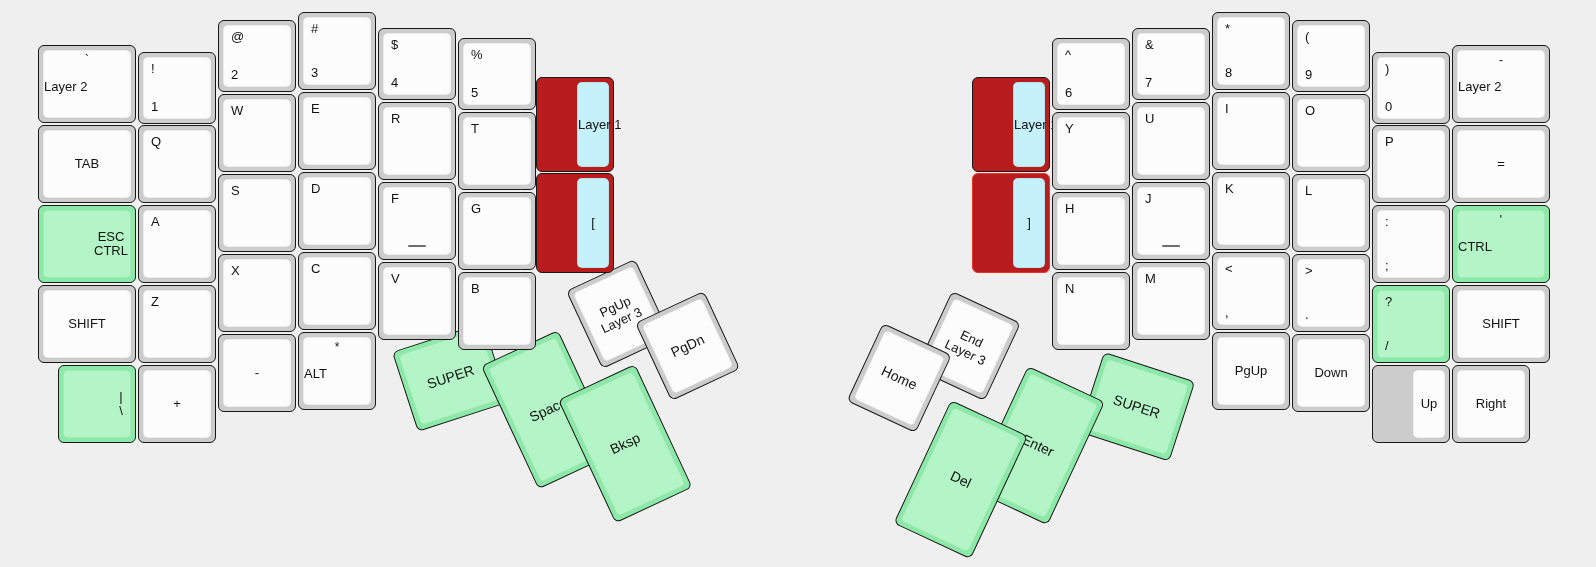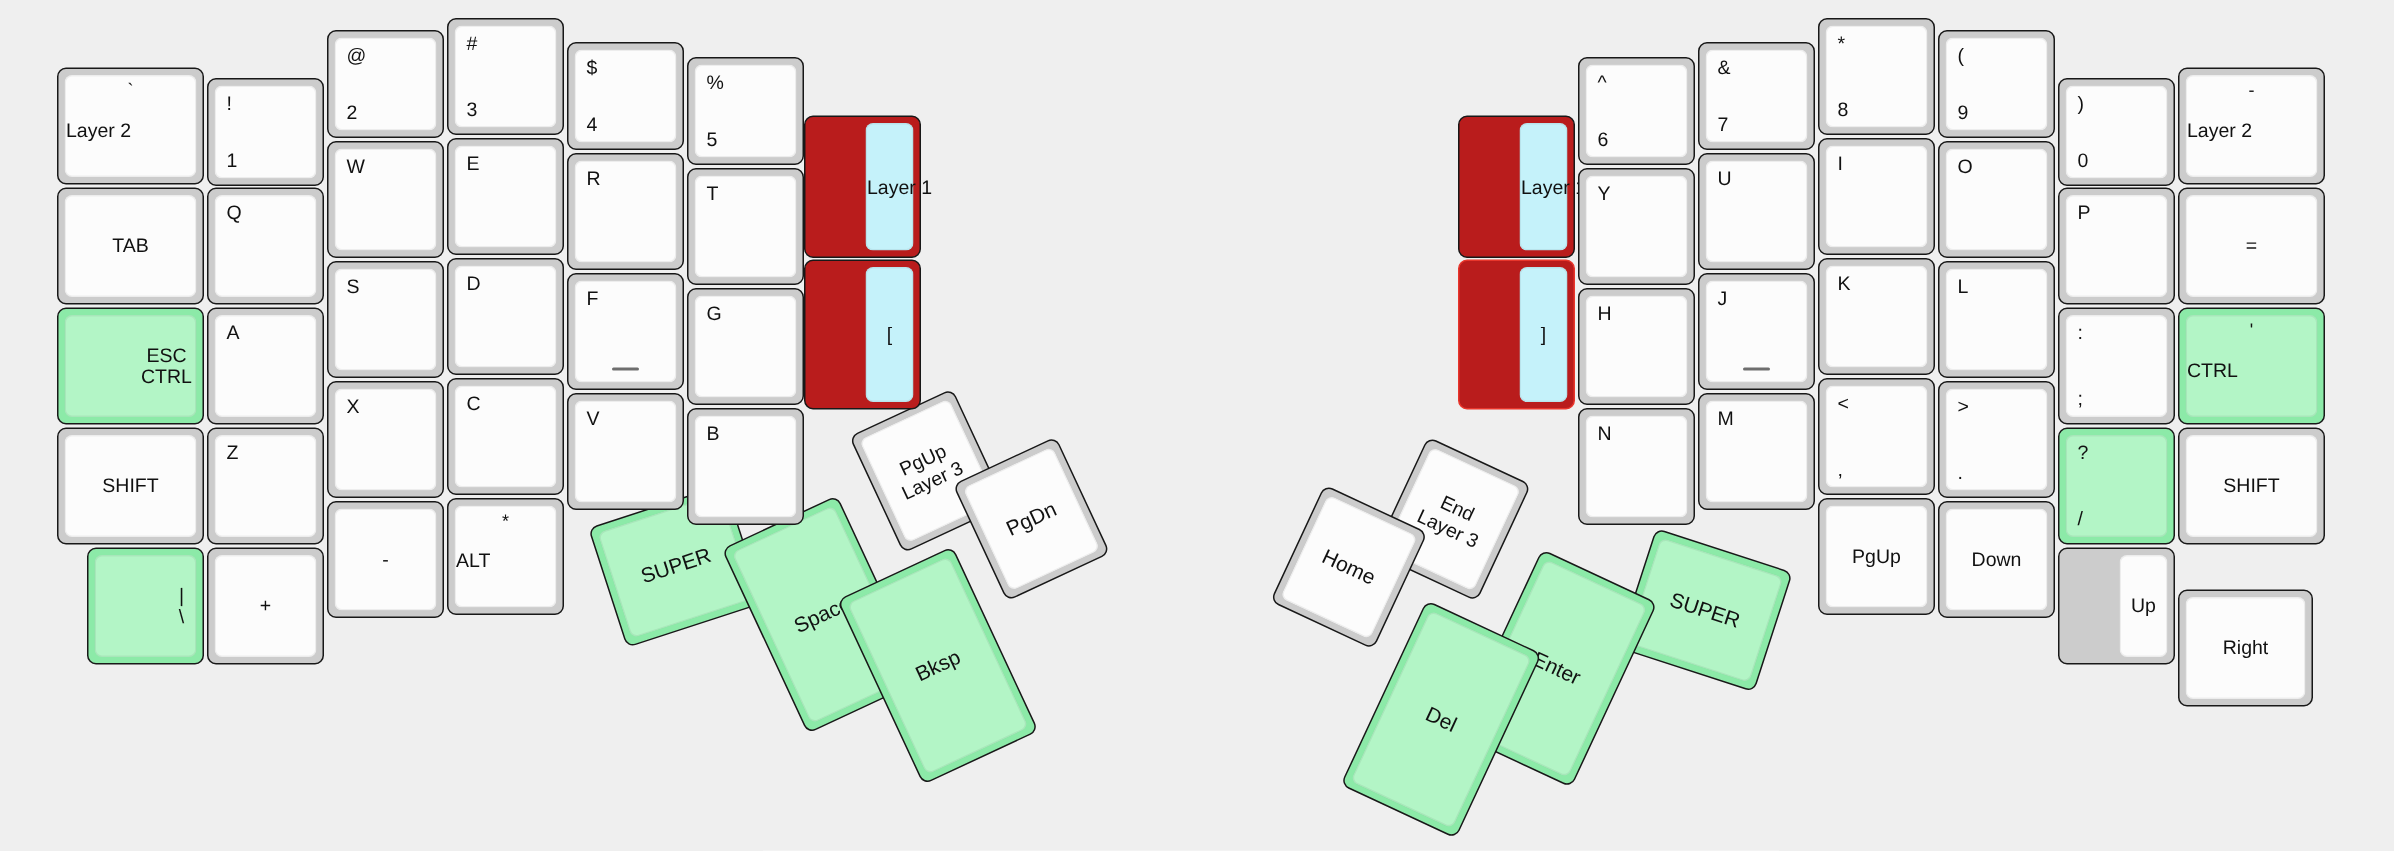--- a/index.html
+++ b/index.html
@@ -466,19 +466,19 @@
         <div class="cap">
           <div class="lg tc">'</div>
           <div class="lg bc-word">CTRL</div>
         </div>
       </div>
       <div class="key" style="left: 1452px; top: 285px; width: 98px; height: 78px;">
         <div class="cap">
           <div class="lg ctr">SHIFT</div>
         </div>
       </div>
-      <div class="key" style="left: 1452px; top: 365px; width: 90px; height: 78px; margin-top: 28px;">
+      <div class="key" style="left: 1452px; top: 365px; width: 78px; height: 78px;">
         <div class="cap">
           <div class="lg ctr">Right</div>
         </div>
       </div>
     </div>
 </div>
 
 </body></html>

